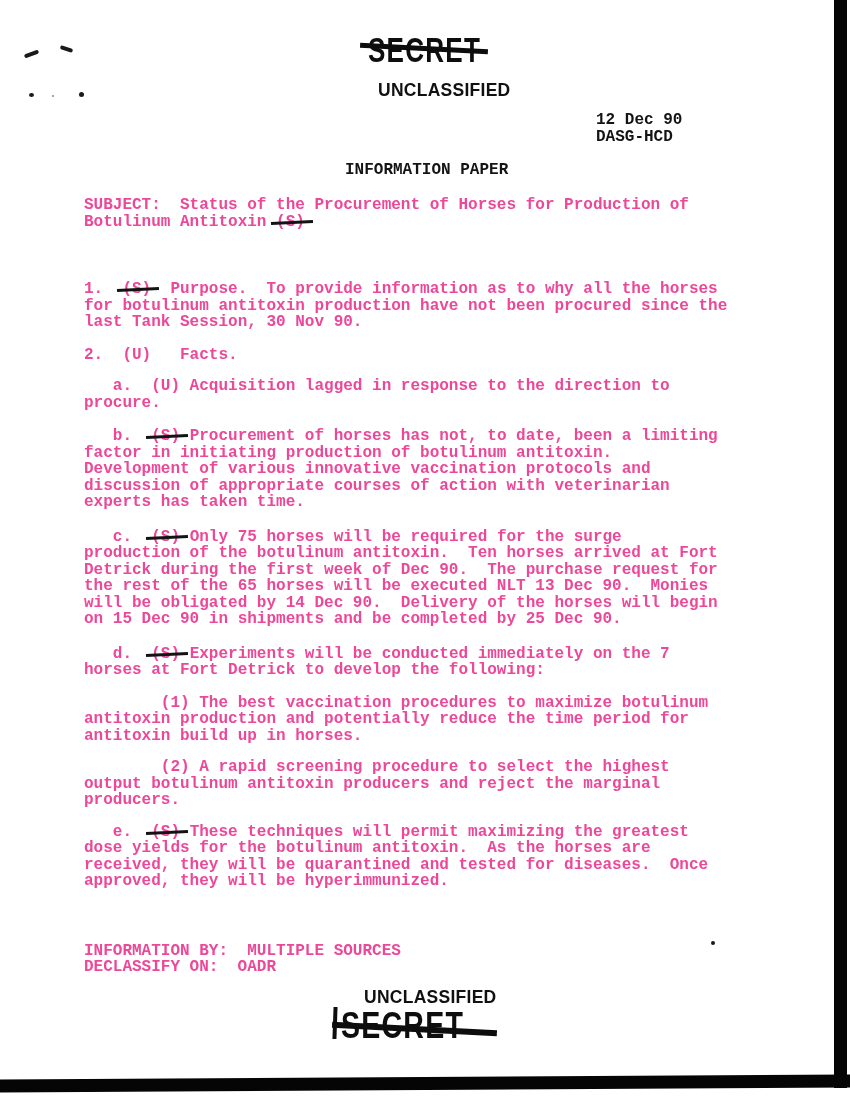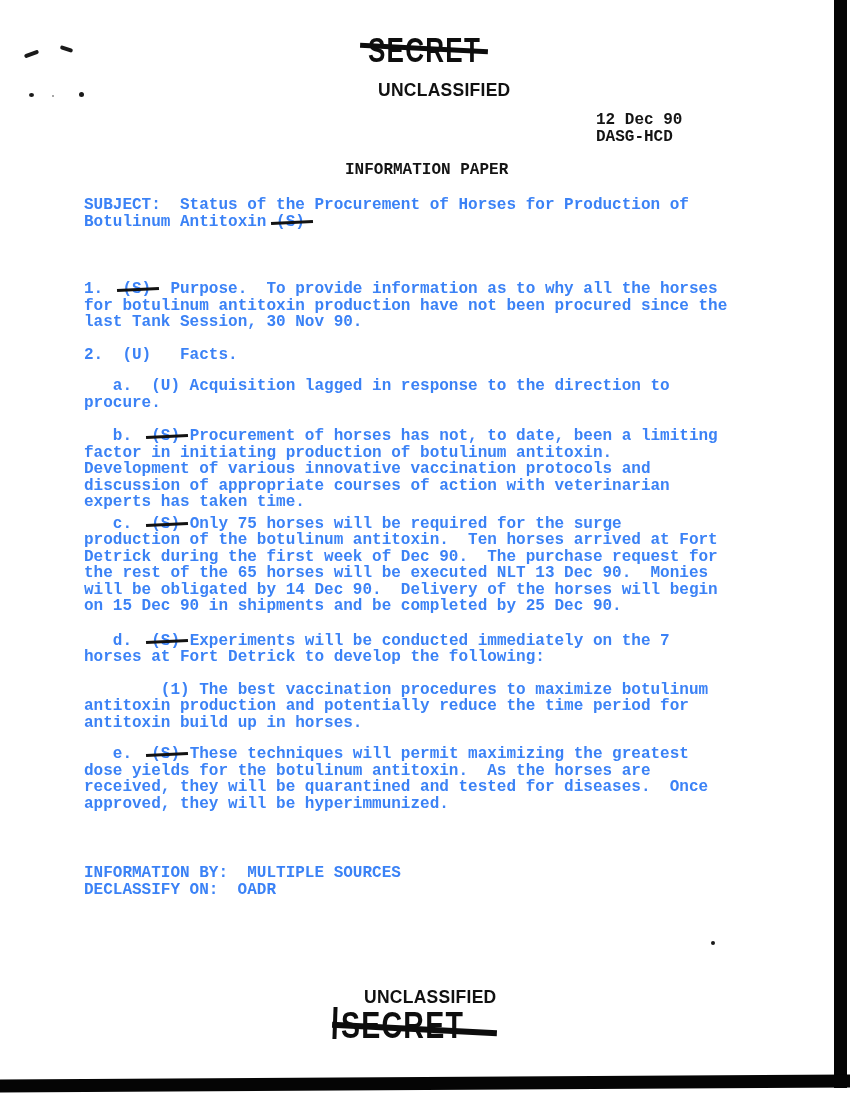--- a/index.html
+++ b/index.html
@@ -5,28 +5,28 @@
   html,body{margin:0;padding:0;background:#e8e8e8;}
   #page{
     position:relative; width:850px; height:1097px; background:#ffffff;
     overflow:hidden; font-family:"Liberation Mono","DejaVu Sans Mono",monospace;
     color:#141414;
   }
   
   #flow{
     position:absolute; left:84px; top:197px;
     font:700 16px/16.5px "Liberation Mono","DejaVu Sans Mono",monospace;
-    color:#3b82f6;
+    color:#ec4899;
   }
   .para{ white-space:pre; }
   .mb-subject{margin-bottom:51px}
   .mb-16{margin-bottom:16px}
   .mb-15{margin-bottom:15px}
   .mb-17{margin-bottom:17px}
-  .mb-14{margin-bottom:5px}
+  .mb-14{margin-bottom:18px}
   .mb-18{margin-bottom:18px}
   .mb-34{margin-bottom:53px}
   .sig{ padding-left:384px; }
   .val{ margin-left:19.2px; }
   
   .struck{ position:relative; display:inline-block; }
   .struck::after{
     content:""; position:absolute; left:-5px; right:-8px; top:7px; height:3px;
     background:#131313; transform:rotate(-3deg);
   }
@@ -109,20 +109,23 @@
 will be obligated by 14 Dec 90.  Delivery of the horses will begin
 on 15 Dec 90 in shipments and be completed by 25 Dec 90.</span></div>
 
     <div class="para mb-16"><span>   d.  </span><span class="struck">(S)</span><span> Experiments will be conducted immediately on the 7
 horses at Fort Detrick to develop the following:</span></div>
 
     <div class="para mb-15"><span>        (1) The best vaccination procedures to maximize botulinum
 antitoxin production and potentially reduce the time period for
 antitoxin build up in horses.</span></div>
 
+    <div class="para mb-15"><span>        (2) A rapid screening procedure to select the highest
+output botulinum antitoxin producers and reject the marginal
+producers.</span></div>
 
     <div class="para mb-34"><span>   e.  </span><span class="struck">(S)</span><span> These techniques will permit maximizing the greatest
 dose yields for the botulinum antitoxin.  As the horses are
 received, they will be quarantined and tested for diseases.  Once
 approved, they will be hyperimmunized.</span></div>
 
 
     <div class="para"><div><span>INFORMATION BY:</span><span class="val">MULTIPLE SOURCES</span></div><div><span>DECLASSIFY ON:</span><span class="val">OADR</span></div></div>
   </div>
 

